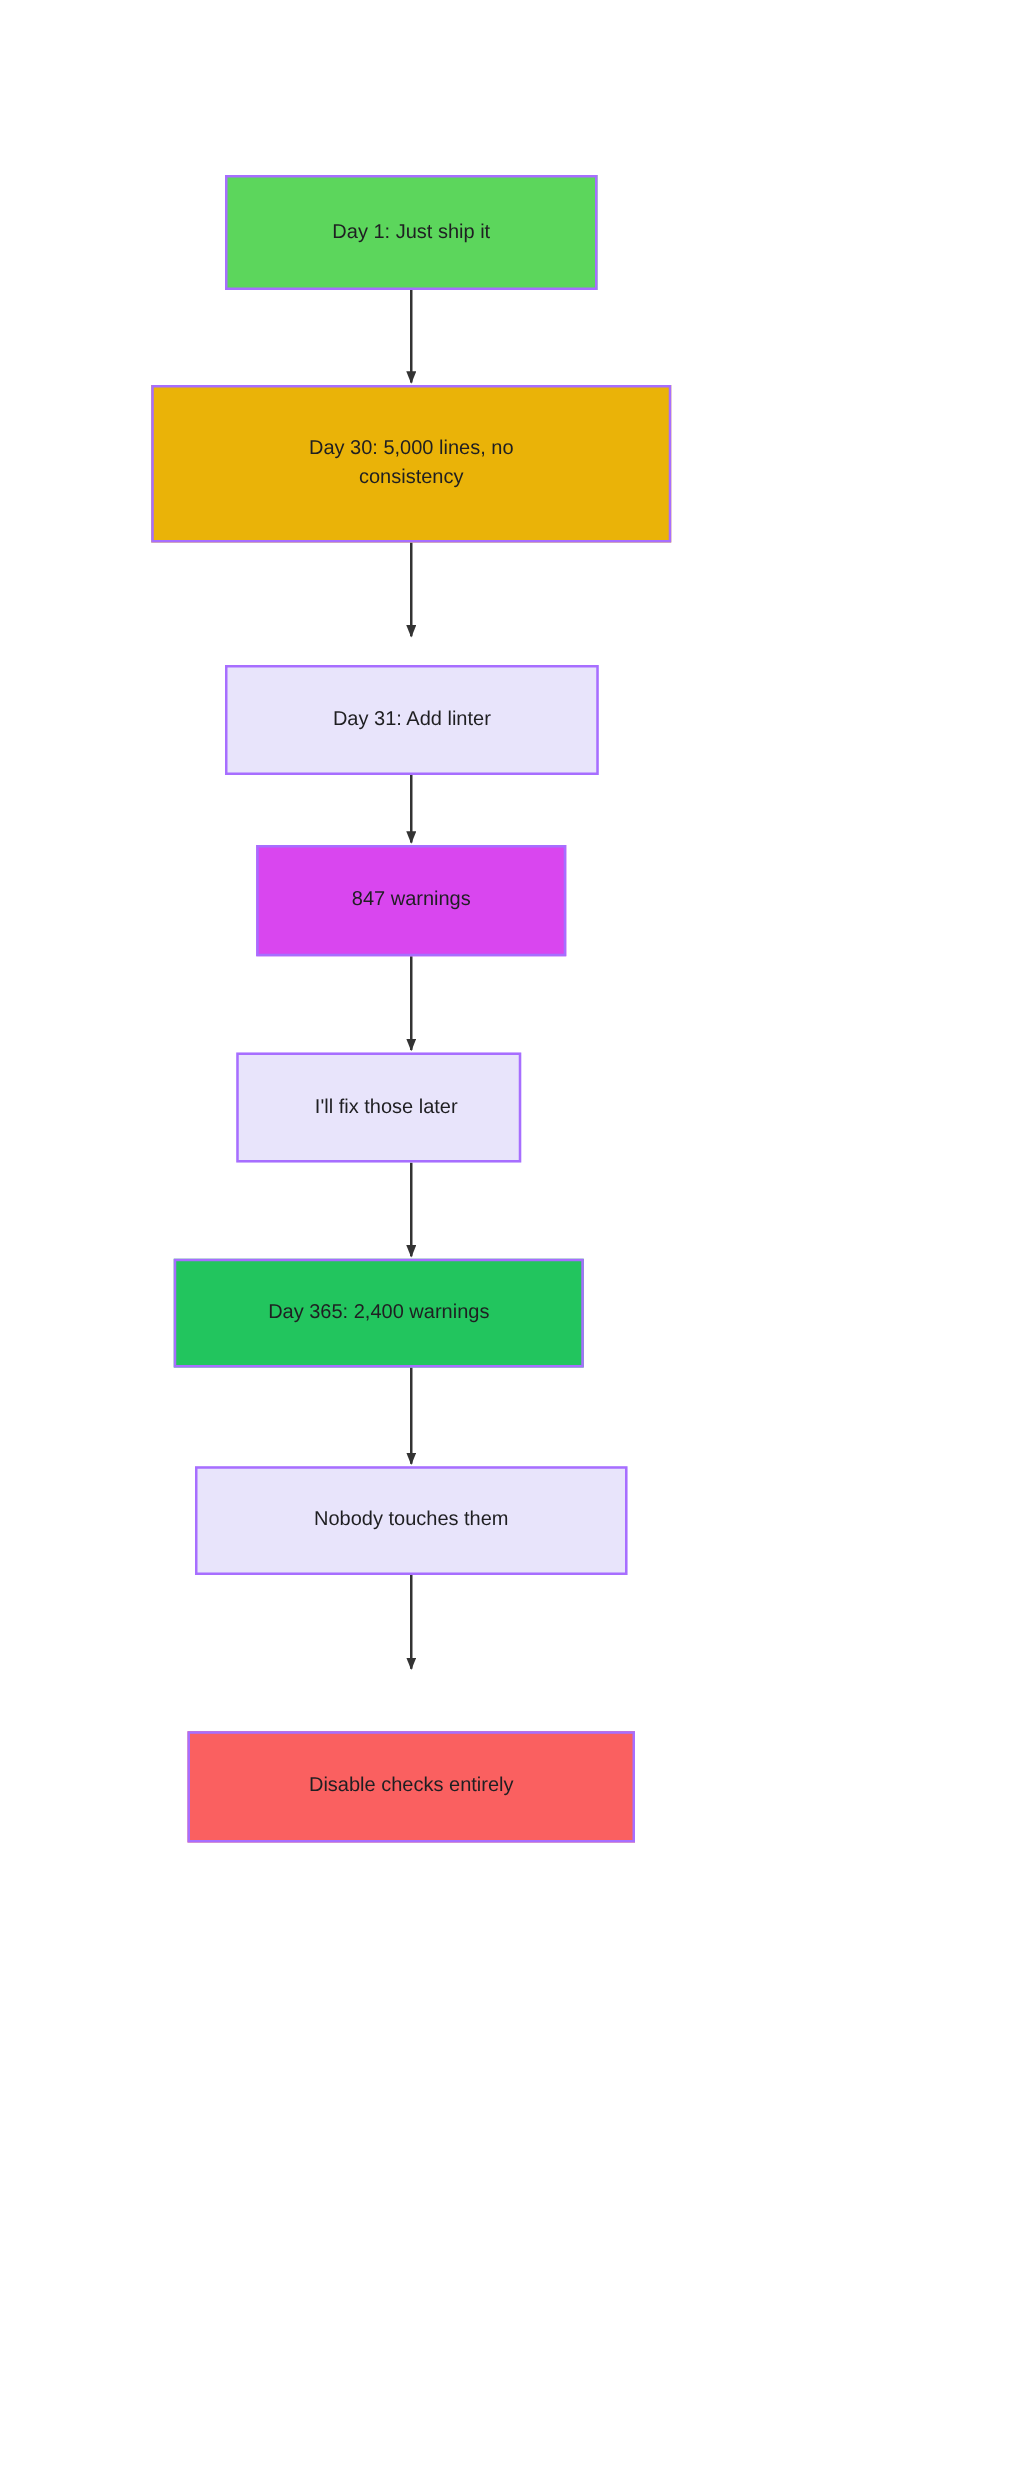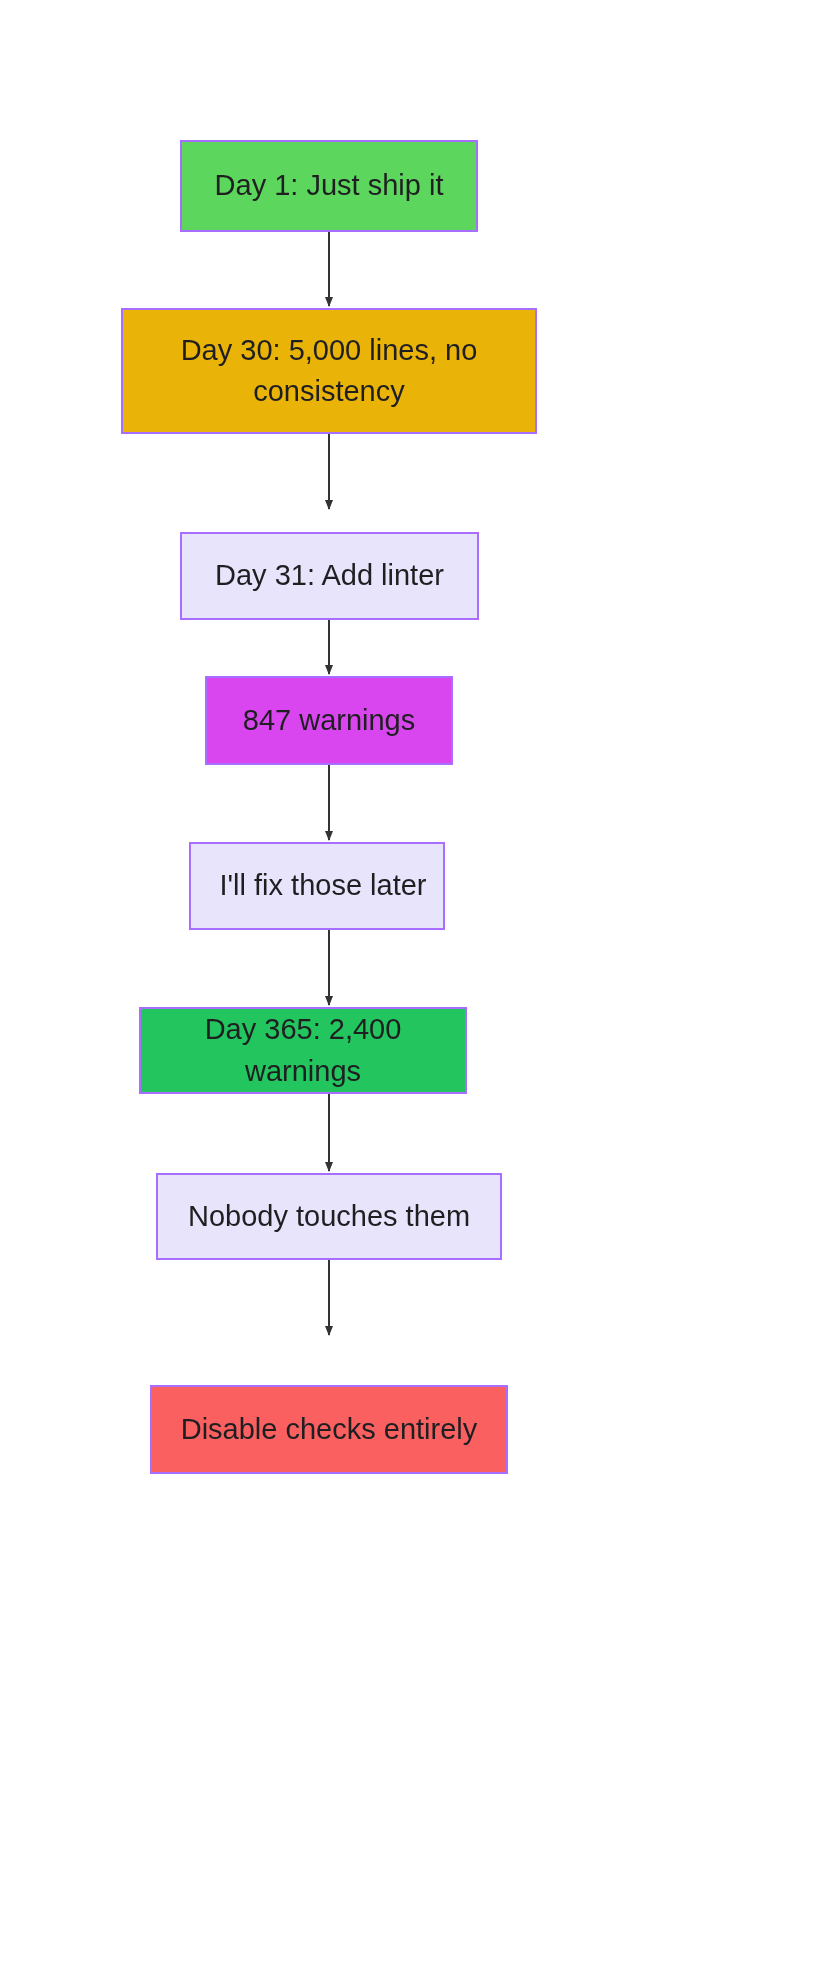--- a/index.html
+++ b/index.html
@@ -21,21 +21,21 @@
   }
   .node {
     position: absolute;
     box-sizing: border-box;
     border: 2px solid #9d6ffb;
     display: flex;
     align-items: center;
     justify-content: center;
     text-align: center;
     color: #1f1f22;
-    font-size: 29px;
+    font-size: 16px;
     line-height: 1.42;
     font-family: "Liberation Sans", sans-serif;
     padding: 4px 10px;
   }
   .node .node-label {
     display: block;
     white-space: pre-line;
   }
   #edges {
     position: absolute;
@@ -78,21 +78,21 @@
   </div>
 
   <div class="node" style="left: 180px; top: 532px; width: 299px; height: 88px; background: rgb(232, 228, 251); border-color: rgb(167, 110, 255); color: rgb(31, 31, 34);">
     <span class="node-label">Day 31: Add linter</span>
   </div>
 
   <div class="node" style="left: 205px; top: 676px; width: 248px; height: 89px; background: #d946ef; border-color: rgb(167, 110, 255); color: rgb(31, 31, 34);">
     <span class="node-label">847 warnings</span>
   </div>
 
-  <div class="node" style="left: 189px; top: 842px; width: 256px; height: 88px; background: rgb(232, 228, 251); border-color: rgb(167, 110, 255); color: rgb(31, 31, 34); padding-left: 22px;">
+  <div class="node" style="left: 189px; top: 842px; width: 228px; height: 88px; background: rgb(232, 228, 251); border-color: rgb(167, 110, 255); color: rgb(31, 31, 34); padding-left: 22px;">
     <span class="node-label">I'll fix those later</span>
   </div>
 
   <div class="node" style="left: 139px; top: 1007px; width: 328px; height: 87px; background: #22c55e; border-color: rgb(167, 110, 255); color: rgb(31, 31, 34);">
     <span class="node-label">Day 365: 2,400 warnings</span>
   </div>
 
   <div class="node" style="left: 156px; top: 1173px; width: 346px; height: 87px; background: rgb(232, 228, 251); border-color: rgb(167, 110, 255); color: rgb(31, 31, 34);">
     <span class="node-label">Nobody touches them</span>
   </div>

